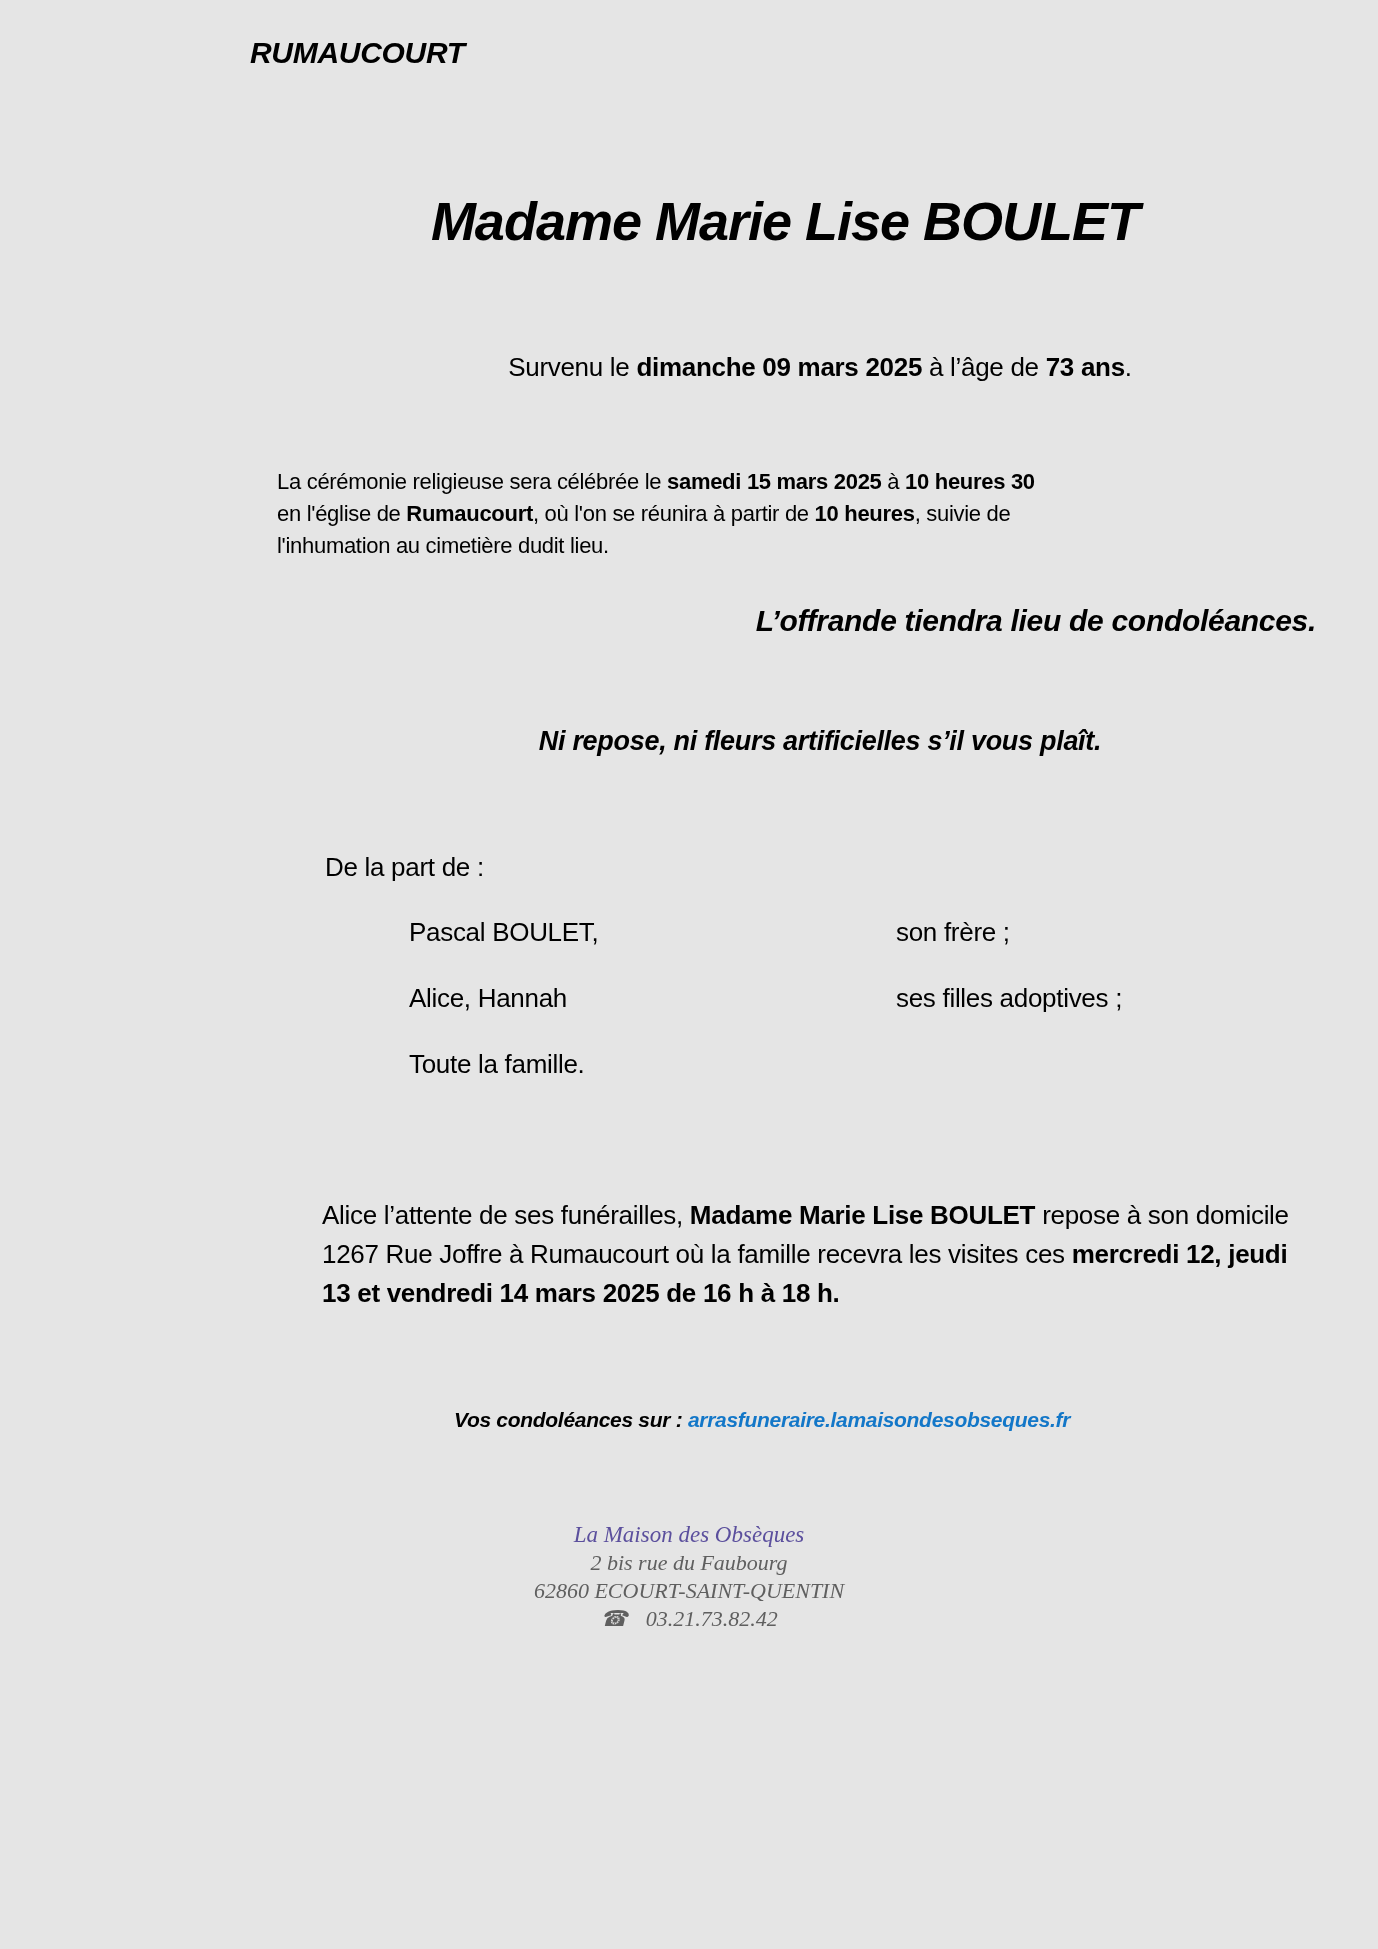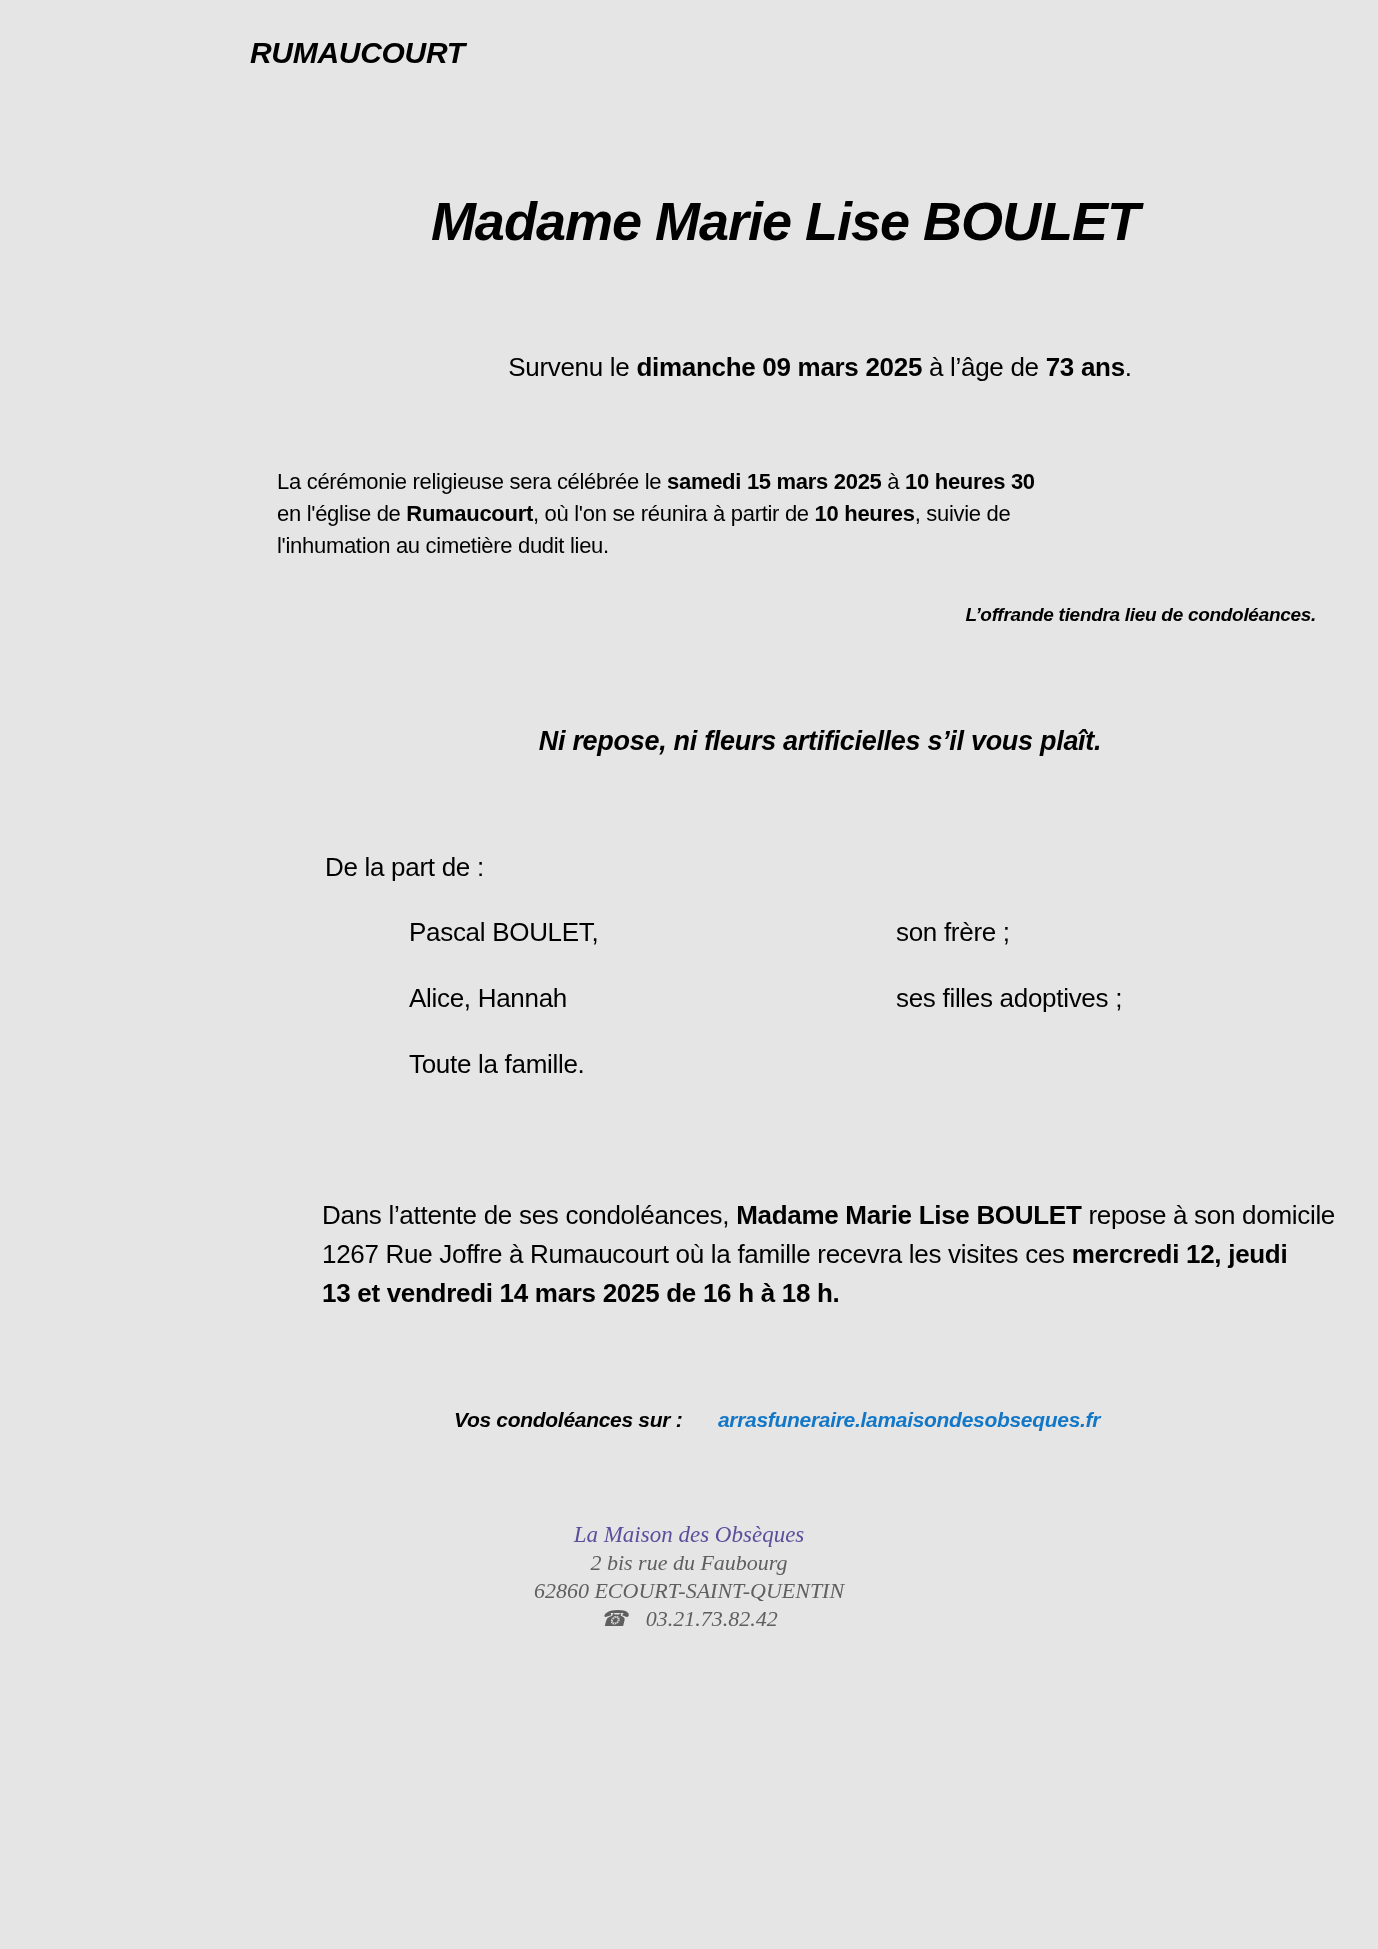--- a/index.html
+++ b/index.html
@@ -48,21 +48,21 @@
   }
   .ceremony {
     left: 277px; top: 466px;
     width: 1010px;
     font-size: 22px;
     line-height: 32px;
     white-space: pre-wrap;
   }
   .offering {
     right: 62px; top: 604px;
-    font-size: 19px;
+    font-size: 30px;
     font-weight: bold;
     font-style: italic;
     white-space: nowrap;
   }
   .no-flowers {
     left: 270px; top: 726px;
     width: 1100px;
     text-align: center;
     font-size: 27px;
     font-weight: bold;
@@ -97,21 +97,20 @@
     left: 454px; top: 1408px;
     font-size: 21px;
     font-weight: bold;
     font-style: italic;
     white-space: nowrap;
   }
   .condolences a {
     color: #1377c8;
     text-decoration: none;
     cursor: pointer;
-    margin-left: 30px;
   }
   .footer {
     left: 339px; top: 1521px;
     width: 700px;
     text-align: center;
     font-family: "Liberation Serif", "DejaVu Serif", serif;
     font-weight: normal;
     font-style: italic;
     font-size: 22px;
     line-height: 28px;
@@ -157,21 +156,21 @@
   <div class="abs family-row row-2">
     <span class="family-name">Alice, Hannah</span>
     <span class="family-relation">ses filles adoptives ;</span>
   </div>
 
   <div class="abs family-row row-3">
     <span class="family-name">Toute la famille.</span>
     <span class="family-relation"></span>
   </div>
 
-  <div class="abs resting"><span>Dans l’attente de ses condoléances, </span><b>Madame Marie Lise BOULET</b><span> repose à son domicile
+  <div class="abs resting"><span>Alice l’attente de ses funérailles, </span><b>Madame Marie Lise BOULET</b><span> repose à son domicile
 1267 Rue Joffre à Rumaucourt où la famille recevra les visites ces </span><b>mercredi 12, jeudi
 13 et vendredi 14 mars 2025 de 16 h à 18 h.</b></div>
 
   <div class="abs condolences">
     <span>Vos condoléances sur : </span><a>arrasfuneraire.lamaisondesobseques.fr</a>
   </div>
 
   <div class="abs footer">
     <div class="company">La Maison des Obsèques</div>
     <div>2 bis rue du Faubourg</div>

